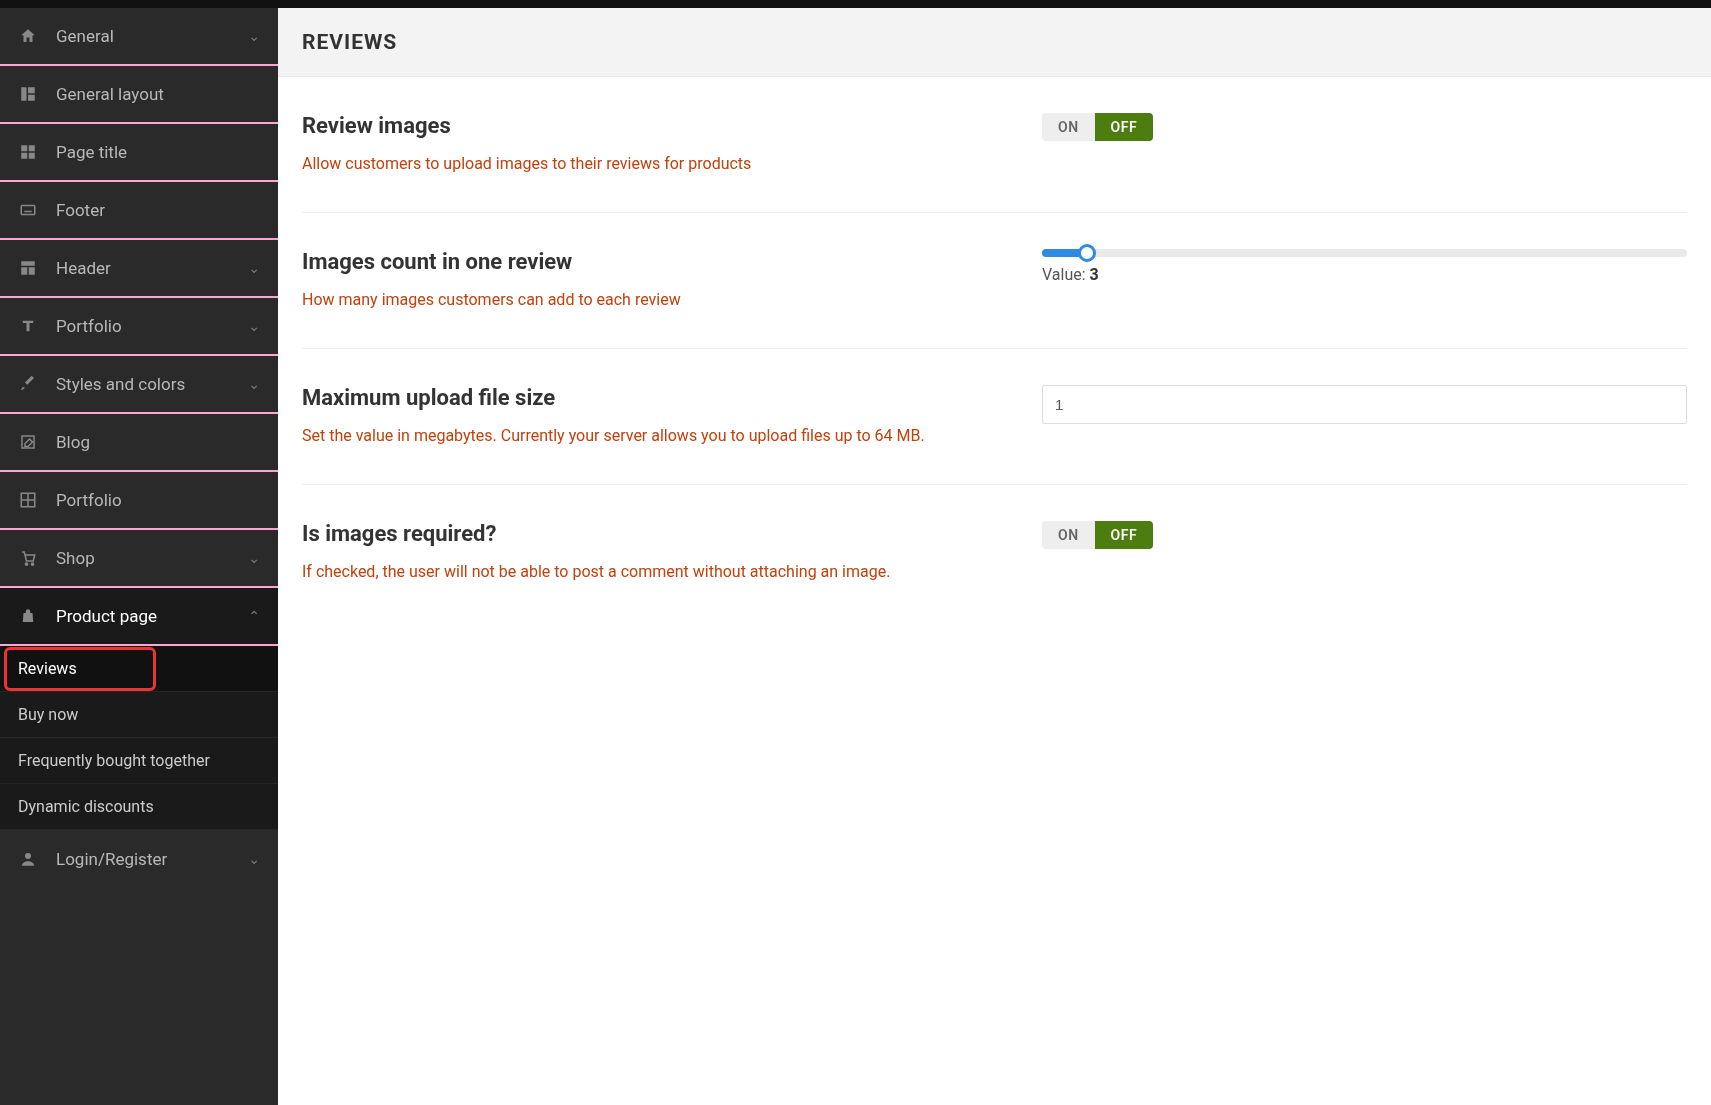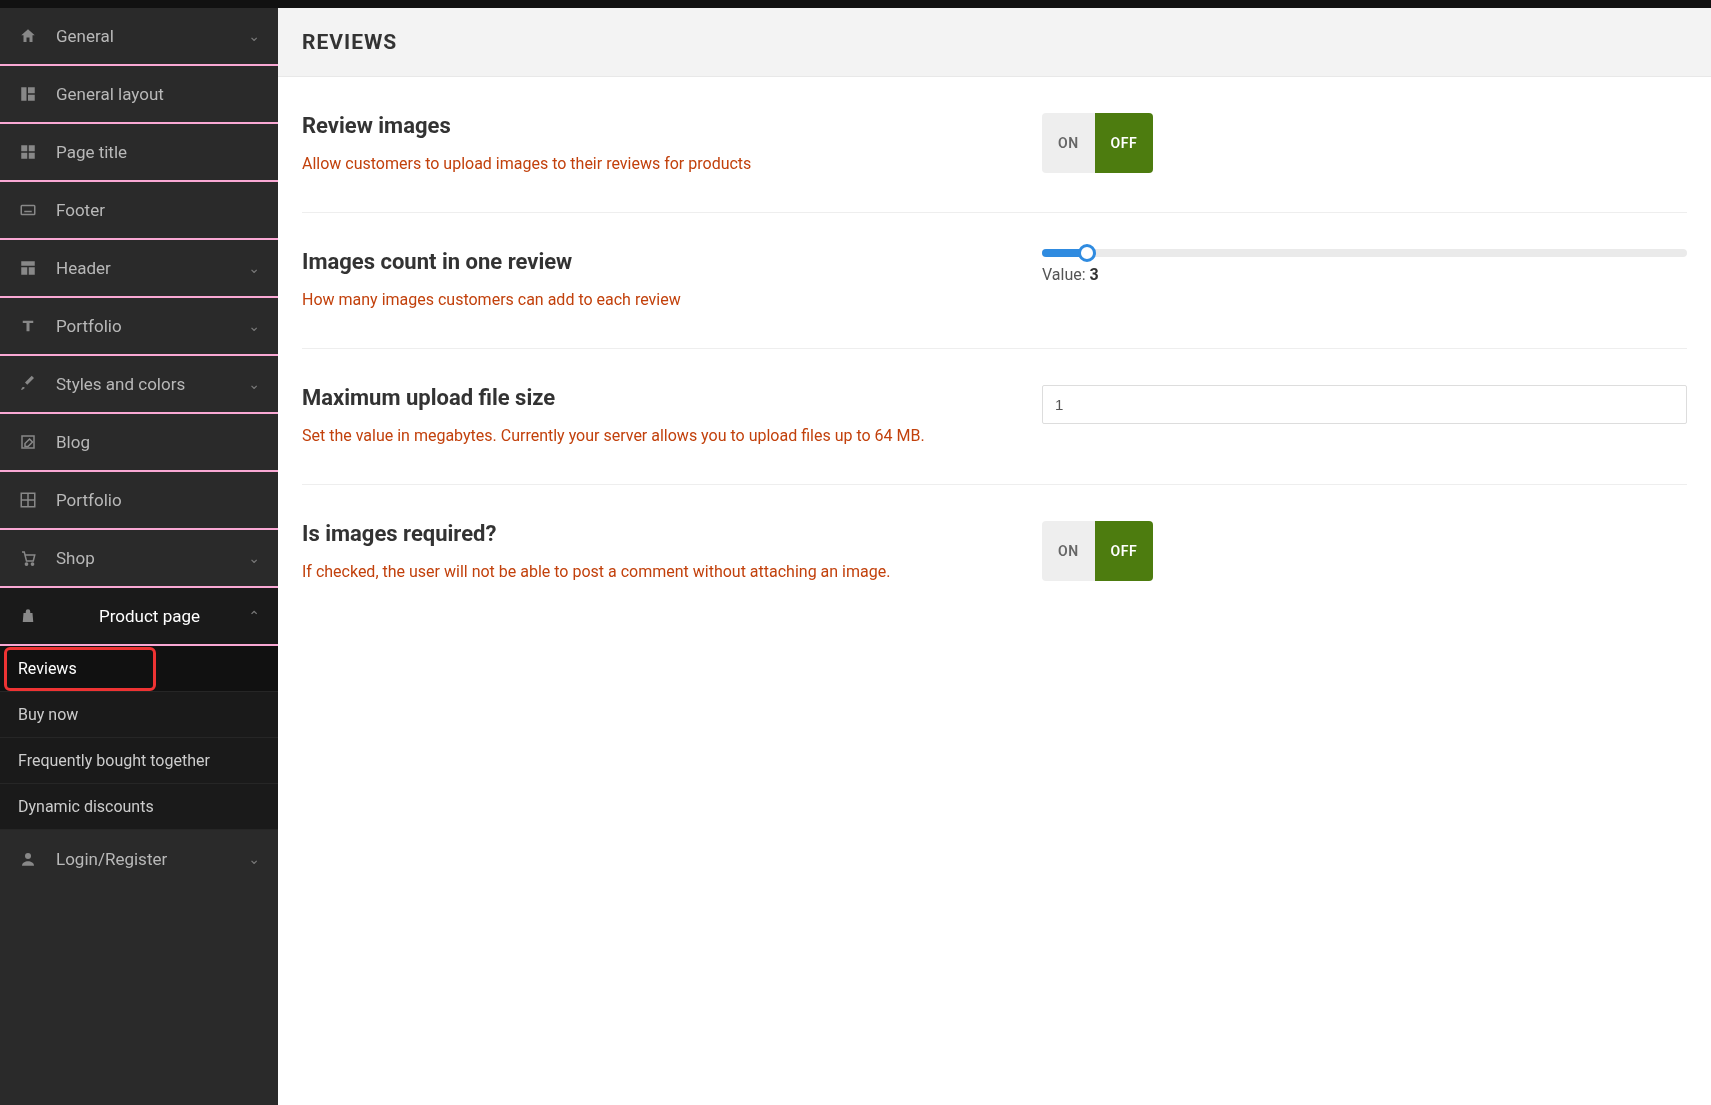--- a/index.html
+++ b/index.html
@@ -30,21 +30,21 @@
   display: flex;
   align-items: center;
   height: 58px;
   padding: 0 18px;
   color: #b8b8b8;
   font-size: 17px;
   border-bottom: 2px solid #f9a8d4;
   cursor: pointer;
   position: relative;
 }
-.sb-item.expanded { background: #1a1a1a; color: #fff; gap: 43px; }
+.sb-item.expanded { background: #1a1a1a; color: #fff; }
 .sb-item .icon {
   width: 20px;
   height: 20px;
   margin-right: 18px;
   display: inline-flex;
   align-items: center;
   justify-content: center;
   color: #888;
   flex-shrink: 0;
 }
@@ -126,21 +126,21 @@
 }
 
 .toggle {
   display: inline-flex;
   border-radius: 4px;
   overflow: hidden;
   font-size: 14px;
   font-weight: 600;
 }
 .toggle span {
-  padding: 22px 16px;
+  padding: 6px 16px;
   cursor: pointer;
   background: #eee;
   color: #666;
   letter-spacing: 0.5px;
 }
 .toggle span.sel-off {
   background: #4d7c0f;
   color: #fff;
 }
 

